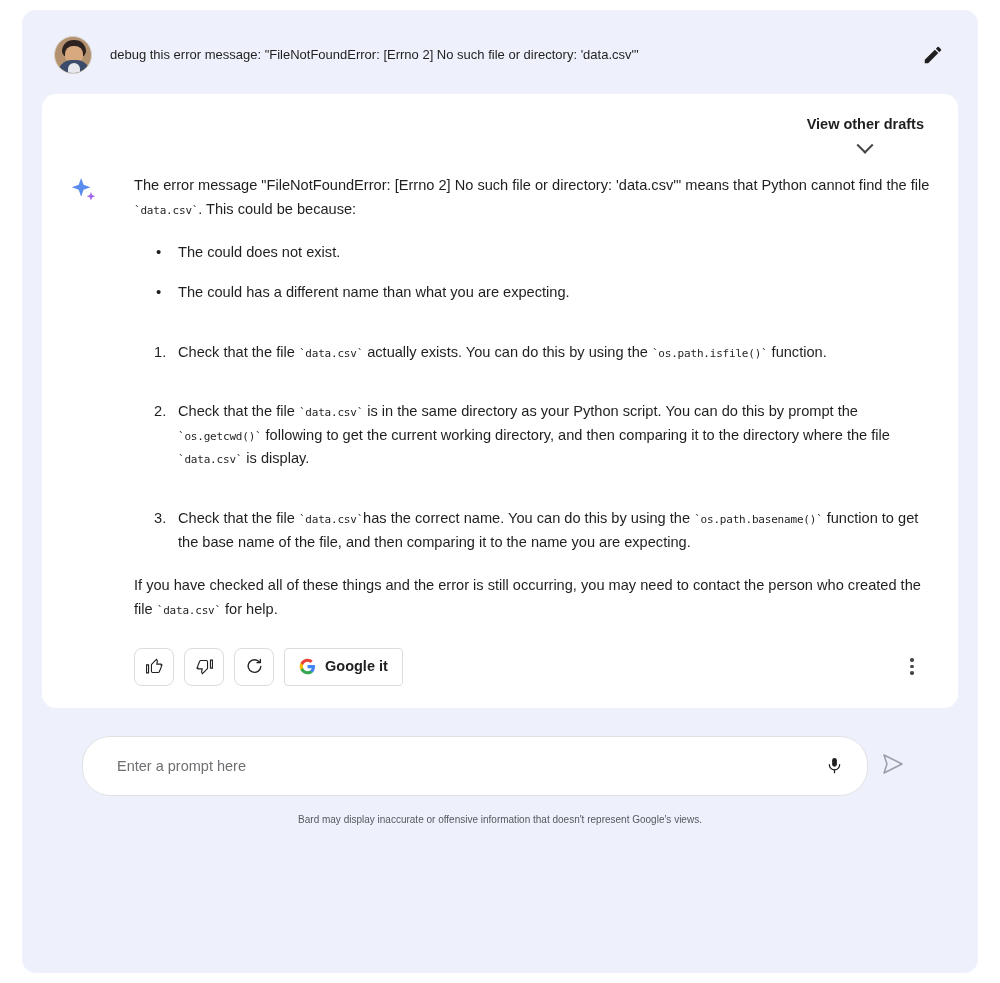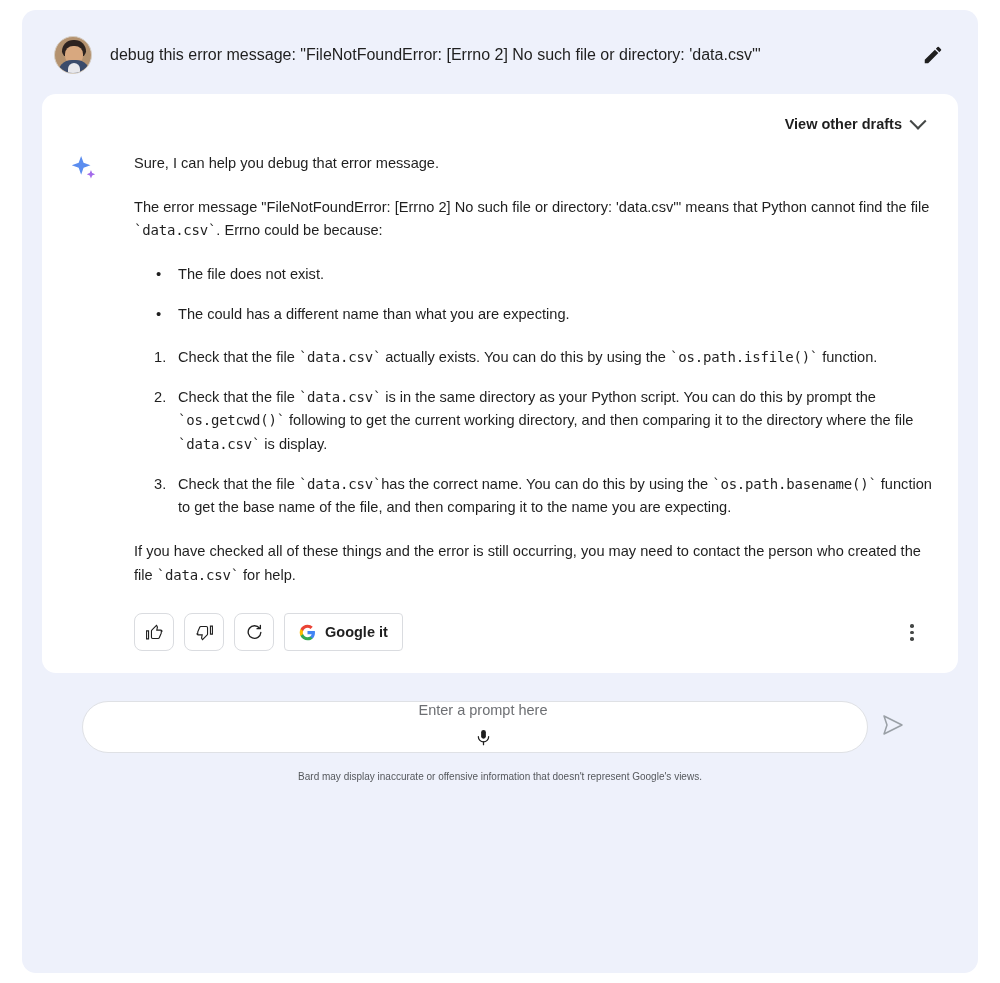--- a/index.html
+++ b/index.html
@@ -68,21 +68,21 @@
   }
   .avatar .shirt {
     position: absolute;
     left: 13px; bottom: -2px;
     width: 12px; height: 12px;
     background: #e8e8ec;
     border-radius: 6px 6px 0 0;
   }
   .prompt-text {
     margin-left: 18px;
-    font-size: 16px;
+    font-size: 13px;
     color: #1f1f1f;
     line-height: 1.4;
     flex: 1 1 auto;
   }
   .edit-btn {
     flex: 0 0 auto;
     width: 30px;
     height: 30px;
     display: flex;
     align-items: center;
@@ -107,20 +107,21 @@
   .drafts-btn {
     display: flex;
     align-items: center;
     gap: 10px;
     font-size: 14.5px;
     color: #1f1f1f;
     font-weight: bold;
     cursor: pointer;
     padding: 4px 6px;
     border-radius: 6px;
+    flex-direction: column;
   }
   .chev {
     display: inline-block;
     width: 12px; height: 12px;
     border-right: 2px solid #444746;
     border-bottom: 2px solid #444746;
     transform: rotate(45deg) translate(-2px,-2px);
   }
 
   .body-row {
@@ -136,21 +137,21 @@
     flex: 1 1 auto;
     padding-left: 32px;
     font-size: 14.6px;
     color: #1f1f1f;
     line-height: 1.62;
   }
   .content p { margin: 0 0 20px 0; }
   .content p:last-child { margin-bottom: 0; }
   code, .mono {
     font-family: "DejaVu Sans Mono", monospace;
-    font-size: 14px;
+    font-size: 11px;
     letter-spacing: -0.2px;
   }
   ul.bullets {
     margin: 0 0 20px 0;
     padding-left: 22px;
     list-style: none;
   }
   ul.bullets li {
     position: relative;
     margin-bottom: 16px;
@@ -168,20 +169,21 @@
     margin: 0 0 20px 0;
     padding-left: 22px;
     list-style: none;
     counter-reset: step;
   }
   ol.steps li {
     position: relative;
     margin-bottom: 16px;
     padding-left: 22px;
     counter-increment: step;
+    margin-top: 36px;
   }
   ol.steps li::before {
     content: counter(step) ".";
     position: absolute;
     left: -2px;
     top: 0;
     color: #1f1f1f;
   }
 
   
@@ -231,28 +233,27 @@
     border-radius: 50%;
     display: block;
   }
 
   
   .input-zone {
     margin-top: 28px;
     padding: 0 60px;
   }
   .input-bar {
-    height: 52px;
+    height: 60px;
     background: #ffffff;
     border: 1px solid #dfe1e5;
     border-radius: 28px;
     display: flex;
     align-items: center;
     padding: 0 18px 0 34px;
-    flex-direction: column;
   }
   .input-bar .ph {
     flex: 1 1 auto;
     font-size: 14.5px;
     color: #6d6f73;
   }
   .mic {
     width: 30px; height: 30px;
     display: flex; align-items: center; justify-content: center;
     cursor: pointer;
@@ -307,26 +308,25 @@
 
       <div class="body-row">
         <div class="spark">
           <svg width="30" height="30" viewBox="0 0 32 32">
             <path d="M14 2 L16.6 9.4 L24 12 L16.6 14.6 L14 22 L11.4 14.6 L4 12 L11.4 9.4 Z" fill="#5b8def"></path>
             <path d="M24.5 17 L25.8 20.2 L29 21.5 L25.8 22.8 L24.5 26 L23.2 22.8 L20 21.5 L23.2 20.2 Z" fill="#a36bea"></path>
           </svg>
         </div>
 
         <div class="content">
-          <p>Sure, I can help you debug that error message.</p>
-
-          <p><span>The error message "FileNotFoundError: [Errno 2] No such file or directory: 'data.csv'" means that Python cannot find the file </span><span class="mono">`data.csv`</span><span>. Errno could be because:</span></p>
+
+          <p><span>The error message "FileNotFoundError: [Errno 2] No such file or directory: 'data.csv'" means that Python cannot find the file </span><span class="mono">`data.csv`</span><span>. This could be because:</span></p>
 
           <ul class="bullets">
-            <li>The file does not exist.</li>
+            <li>The could does not exist.</li>
             <li>The could has a different name than what you are expecting.</li>
           </ul>
 
 
           <ol class="steps">
             <li><span>Check that the file </span><span class="mono">`data.csv`</span><span> actually exists. You can do this by using the </span><span class="mono">`os.path.isfile()`</span><span> function.</span></li>
             <li><span>Check that the file </span><span class="mono">`data.csv`</span><span> is in the same directory as your Python script. You can do this by prompt the </span><span class="mono">`os.getcwd()`</span><span> following to get the current working directory, and then comparing it to the directory where the file </span><span class="mono">`data.csv`</span><span> is display.</span></li>
             <li><span>Check that the file </span><span class="mono">`data.csv`</span><span>has the correct name. You can do this by using the </span><span class="mono">`os.path.basename()`</span><span> function to get the base name of the file, and then comparing it to the name you are expecting.</span></li>
           </ol>
 

